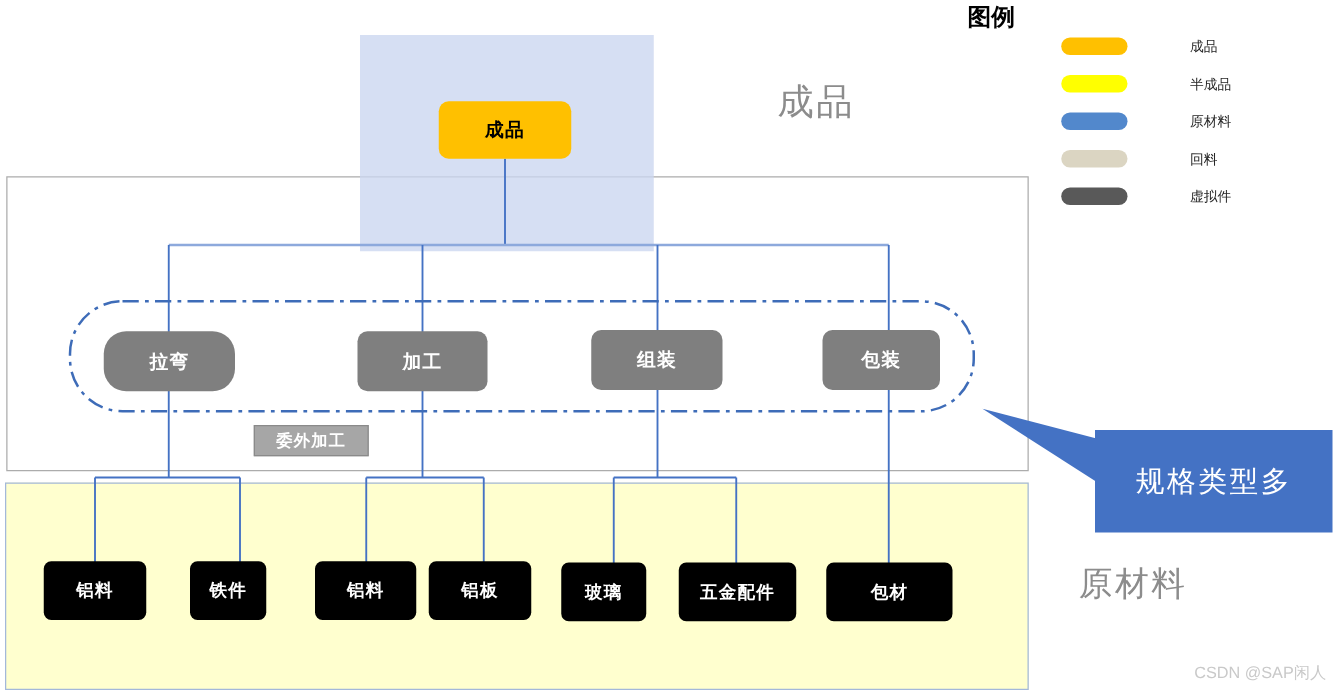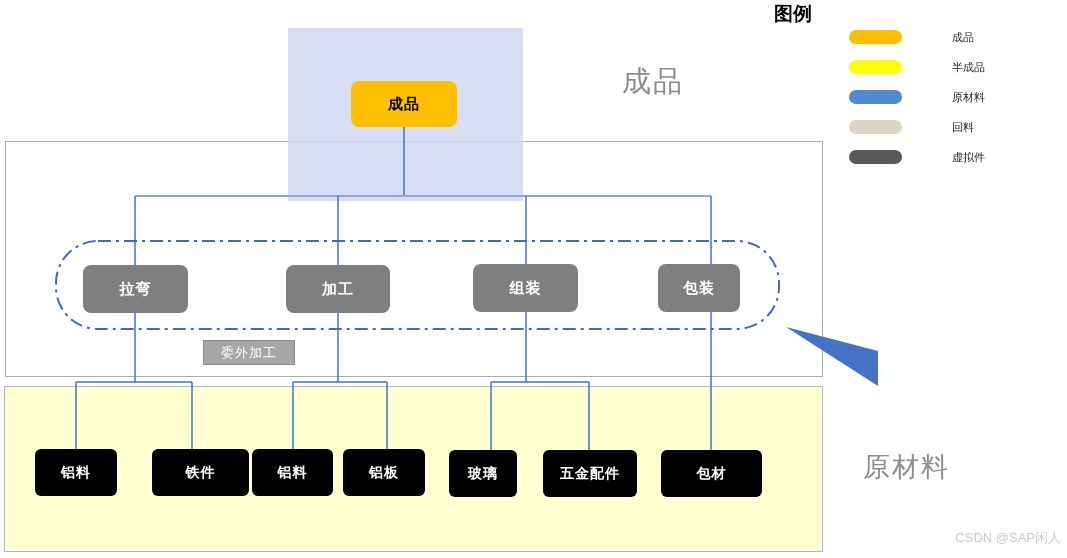--- a/index.html
+++ b/index.html
@@ -29,33 +29,33 @@
   
   .node {
     position:absolute; display:flex; align-items:center; justify-content:center;
     font-weight:bold; color:#ffffff; letter-spacing:1px;
   }
   .node-root {
     left:351px; top:81px; width:106px; height:46px;
     background:#FFC000; color:#000000; border-radius:8px; font-size:15px;
   }
   .proc { background:#7F7F7F; border-radius:8px; font-size:15px; height:48px; }
-  .p1 { left:83px;  top:265px; width:105px; }
+  .p1 { left:83px;  top:265px; width:105px;border-radius:18px; }
   .p2 { left:286px; top:265px; width:104px; }
   .p3 { left:473px; top:264px; width:105px; }
-  .p4 { left:658px; top:264px; width:82px; }
+  .p4 { left:658px; top:264px; width:94px; }
   .outsourced {
     position:absolute; left:203px; top:340px; width:92px; height:25px;
     background:#A6A6A6; border:1px solid #8A8A8A; color:#ffffff;
-    font-size:13px; font-weight:normal; display:flex; align-items:center; justify-content:center;
+    font-size:13px; font-weight:bold; display:flex; align-items:center; justify-content:center;
     letter-spacing:1px;
   }
   .mat { background:#000000; border-radius:6px; font-size:14px; height:47px; }
   .m1 { left:35px;  top:449px; width:82px; }
-  .m2 { left:152px; top:449px; width:97px; }
+  .m2 { left:152px; top:449px; width:61px; }
   .m3 { left:252px; top:449px; width:81px; }
   .m4 { left:343px; top:449px; width:82px; }
   .m5 { left:449px; top:450px; width:68px; }
   .m6 { left:543px; top:450px; width:94px; }
   .m7 { left:661px; top:450px; width:101px; }
 
   
   .lbl { position:absolute; color:#8C8C8C; letter-spacing:2px; }
   .lbl-finished { left:622px; top:62px; font-size:29px; }
   .lbl-virtual  { left:863px; top:274px; font-size:27px; }
@@ -130,20 +130,21 @@
   <div class="node mat m2">铁件</div>
   <div class="node mat m3">铝料</div>
   <div class="node mat m4">铝板</div>
   <div class="node mat m5">玻璃</div>
   <div class="node mat m7">包材</div>
   <div class="node mat m6">五金配件</div>
 
   <div class="lbl lbl-finished">成品</div>
   <div class="lbl lbl-raw">原材料</div>
 
+  <div class="callout">规格类型多</div>
 
   <div class="legend-title">图例</div>
   <div class="legend">
     <div class="legend-row">
       <span class="legend-pill" style="background: rgb(255, 192, 0);"></span>
       <span class="legend-label">成品</span>
     </div>
     <div class="legend-row">
       <span class="legend-pill" style="background: rgb(255, 255, 0);"></span>
       <span class="legend-label">半成品</span>

